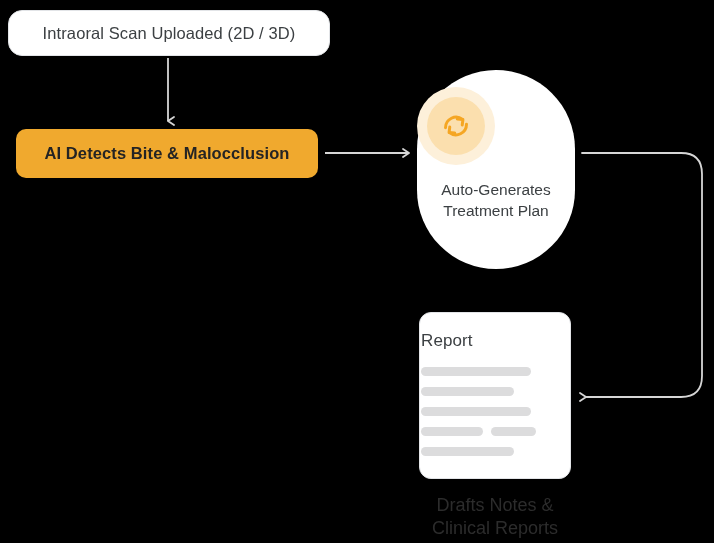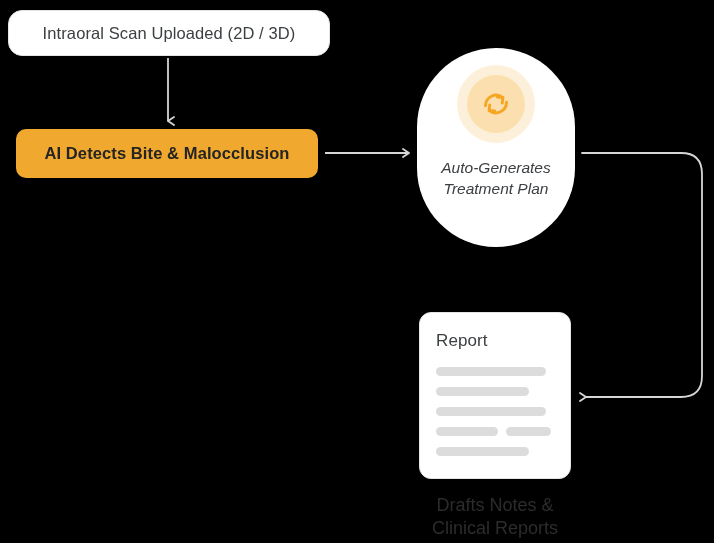--- a/index.html
+++ b/index.html
@@ -78,31 +78,29 @@
     font-size: 16.5px;
     font-weight: bold;
     letter-spacing: 0.1px;
     white-space: nowrap;
   }
 
   
   #capsule-plan {
     position: absolute;
     left: 417px;
-    top: 48px;
+    top: 70px;
     width: 158px;
     height: 199px;
     background: #ffffff;
     border-radius: 79px;
     box-sizing: border-box;
     display: flex;
     flex-direction: column;
-    align-items: center;
     box-shadow: 0 2px 5px rgba(0,0,0,0.30);
-    font-style: italic;
   }
   .capsule-icon-wrap {
     position: relative;
     margin-top: 17px;
     width: 78px;
     height: 78px;
     border-radius: 50%;
     background: #fdf0da;
     display: flex;
     align-items: center;
@@ -130,21 +128,21 @@
   #card-report {
     position: absolute;
     left: 419px;
     top: 312px;
     width: 152px;
     height: 167px;
     background: #ffffff;
     border: 1px solid #e2e4e7;
     border-radius: 12px;
     box-sizing: border-box;
-    padding: 18px 18px 0 16px;
+    padding: 18px 18px 0 1px;
     box-shadow: 0 1px 3px rgba(0,0,0,0.30);
   }
   #card-report .report-title {
     color: #3c4043;
     font-size: 17px;
     letter-spacing: 0.1px;
     margin-bottom: 16px;
   }
   .report-lines {
     display: flex;

